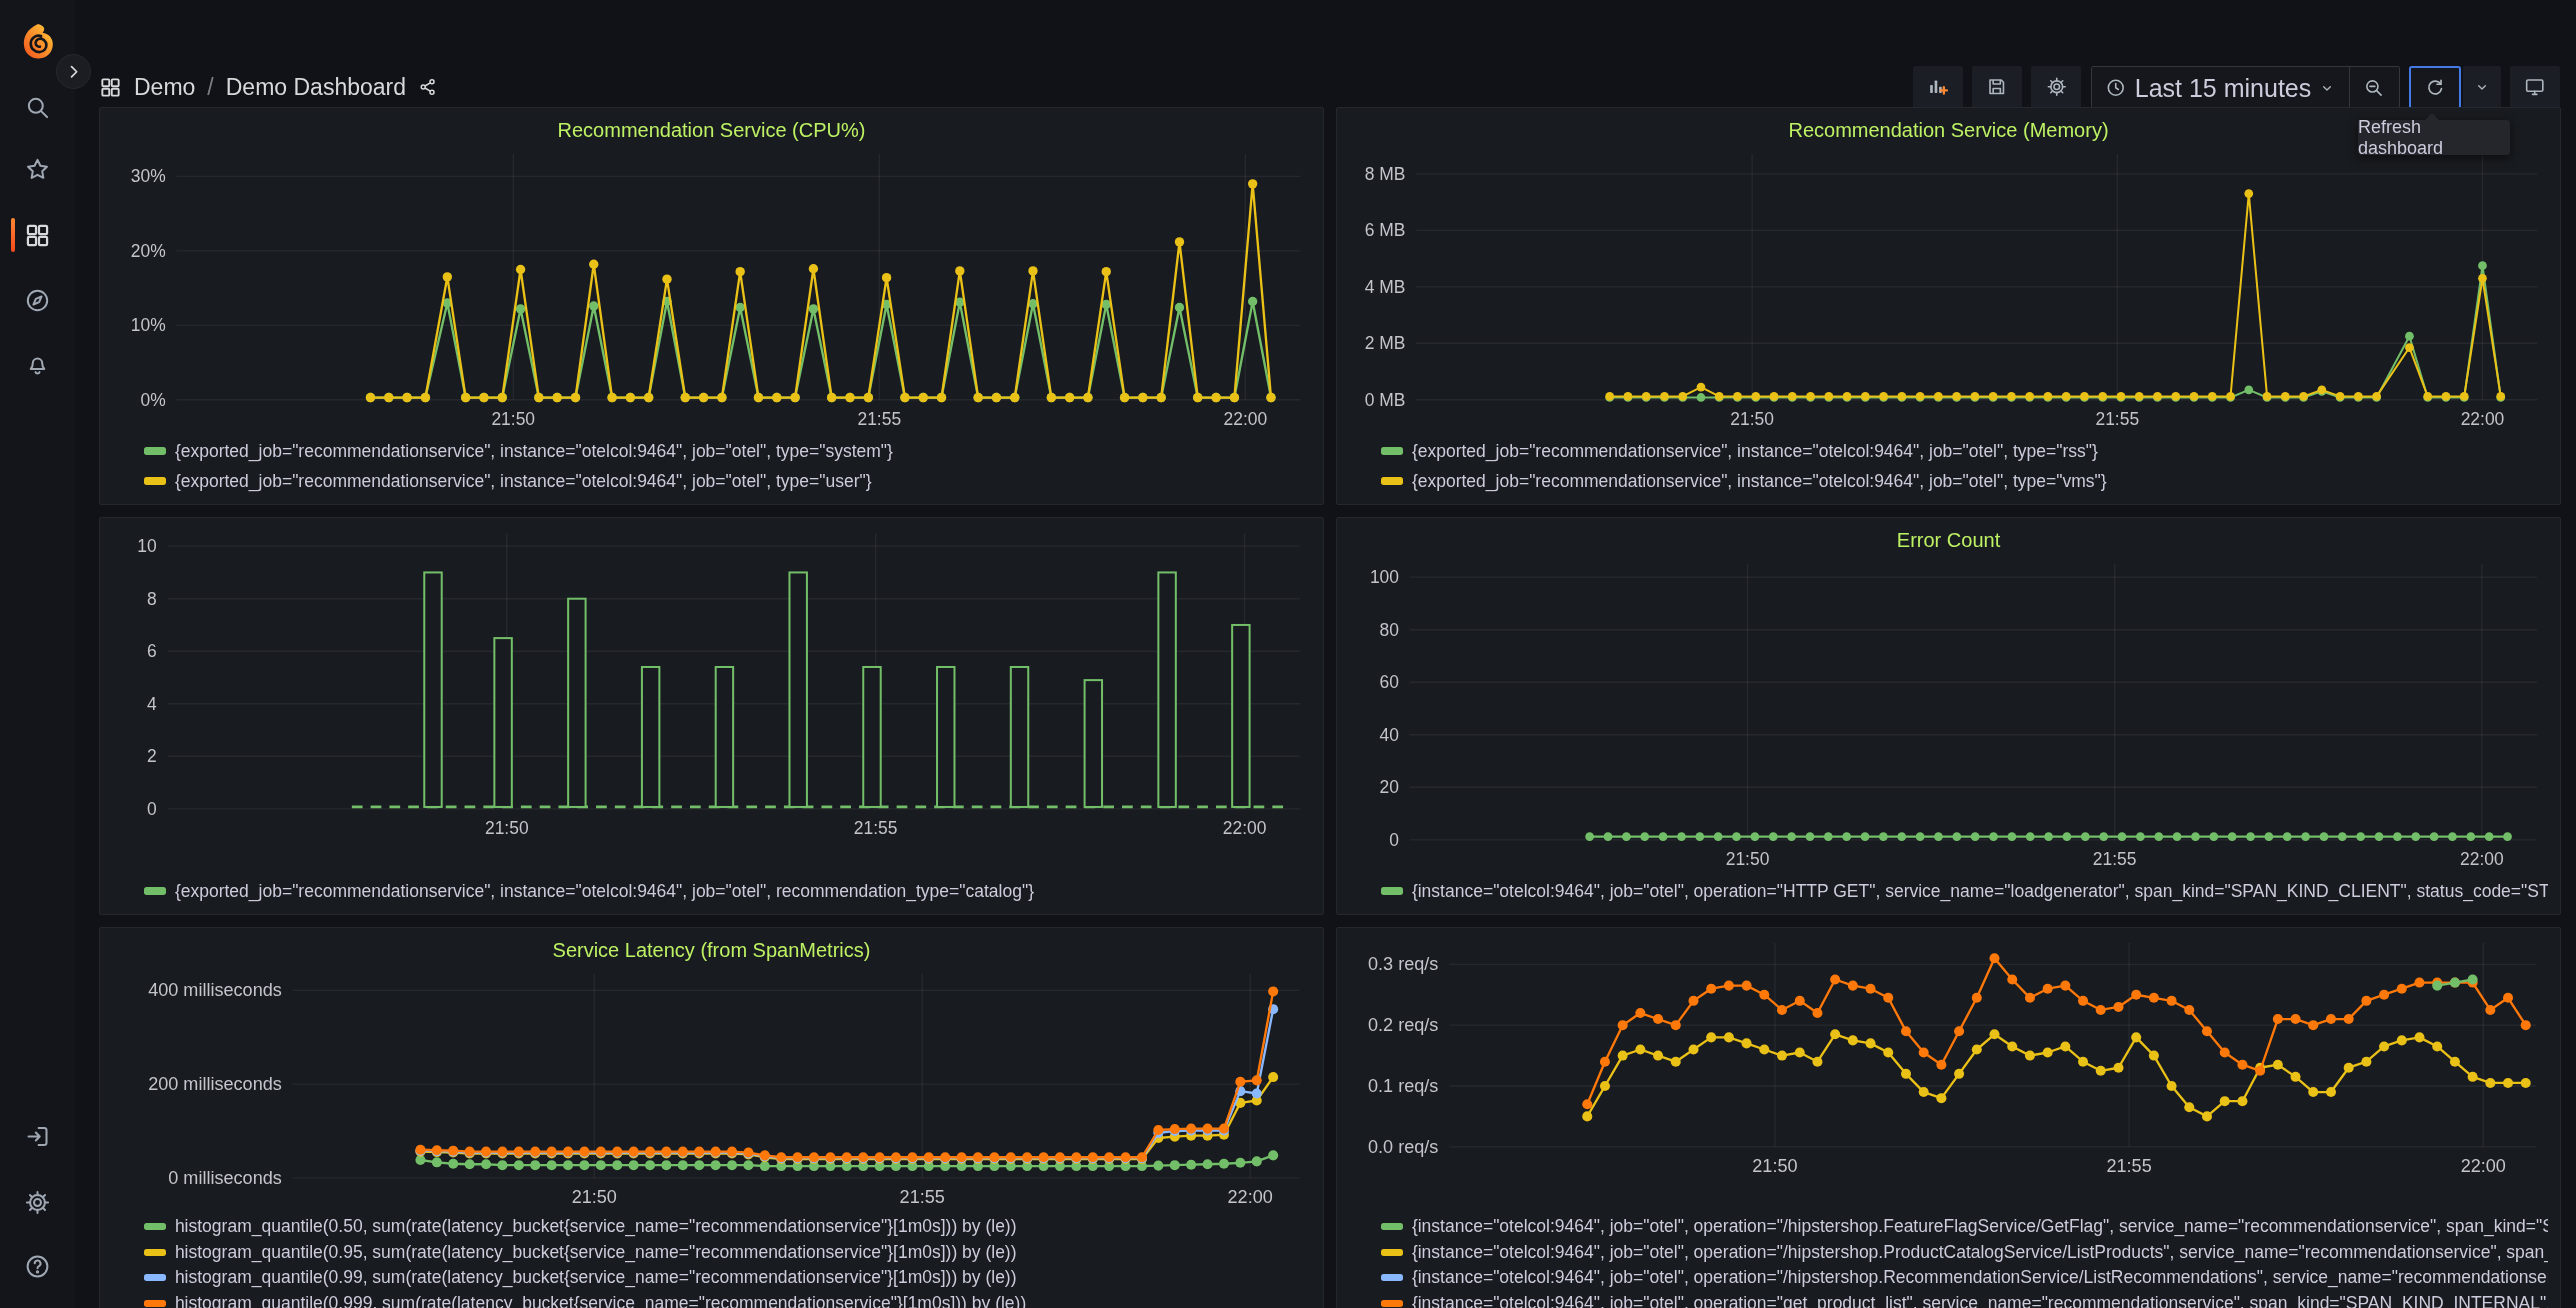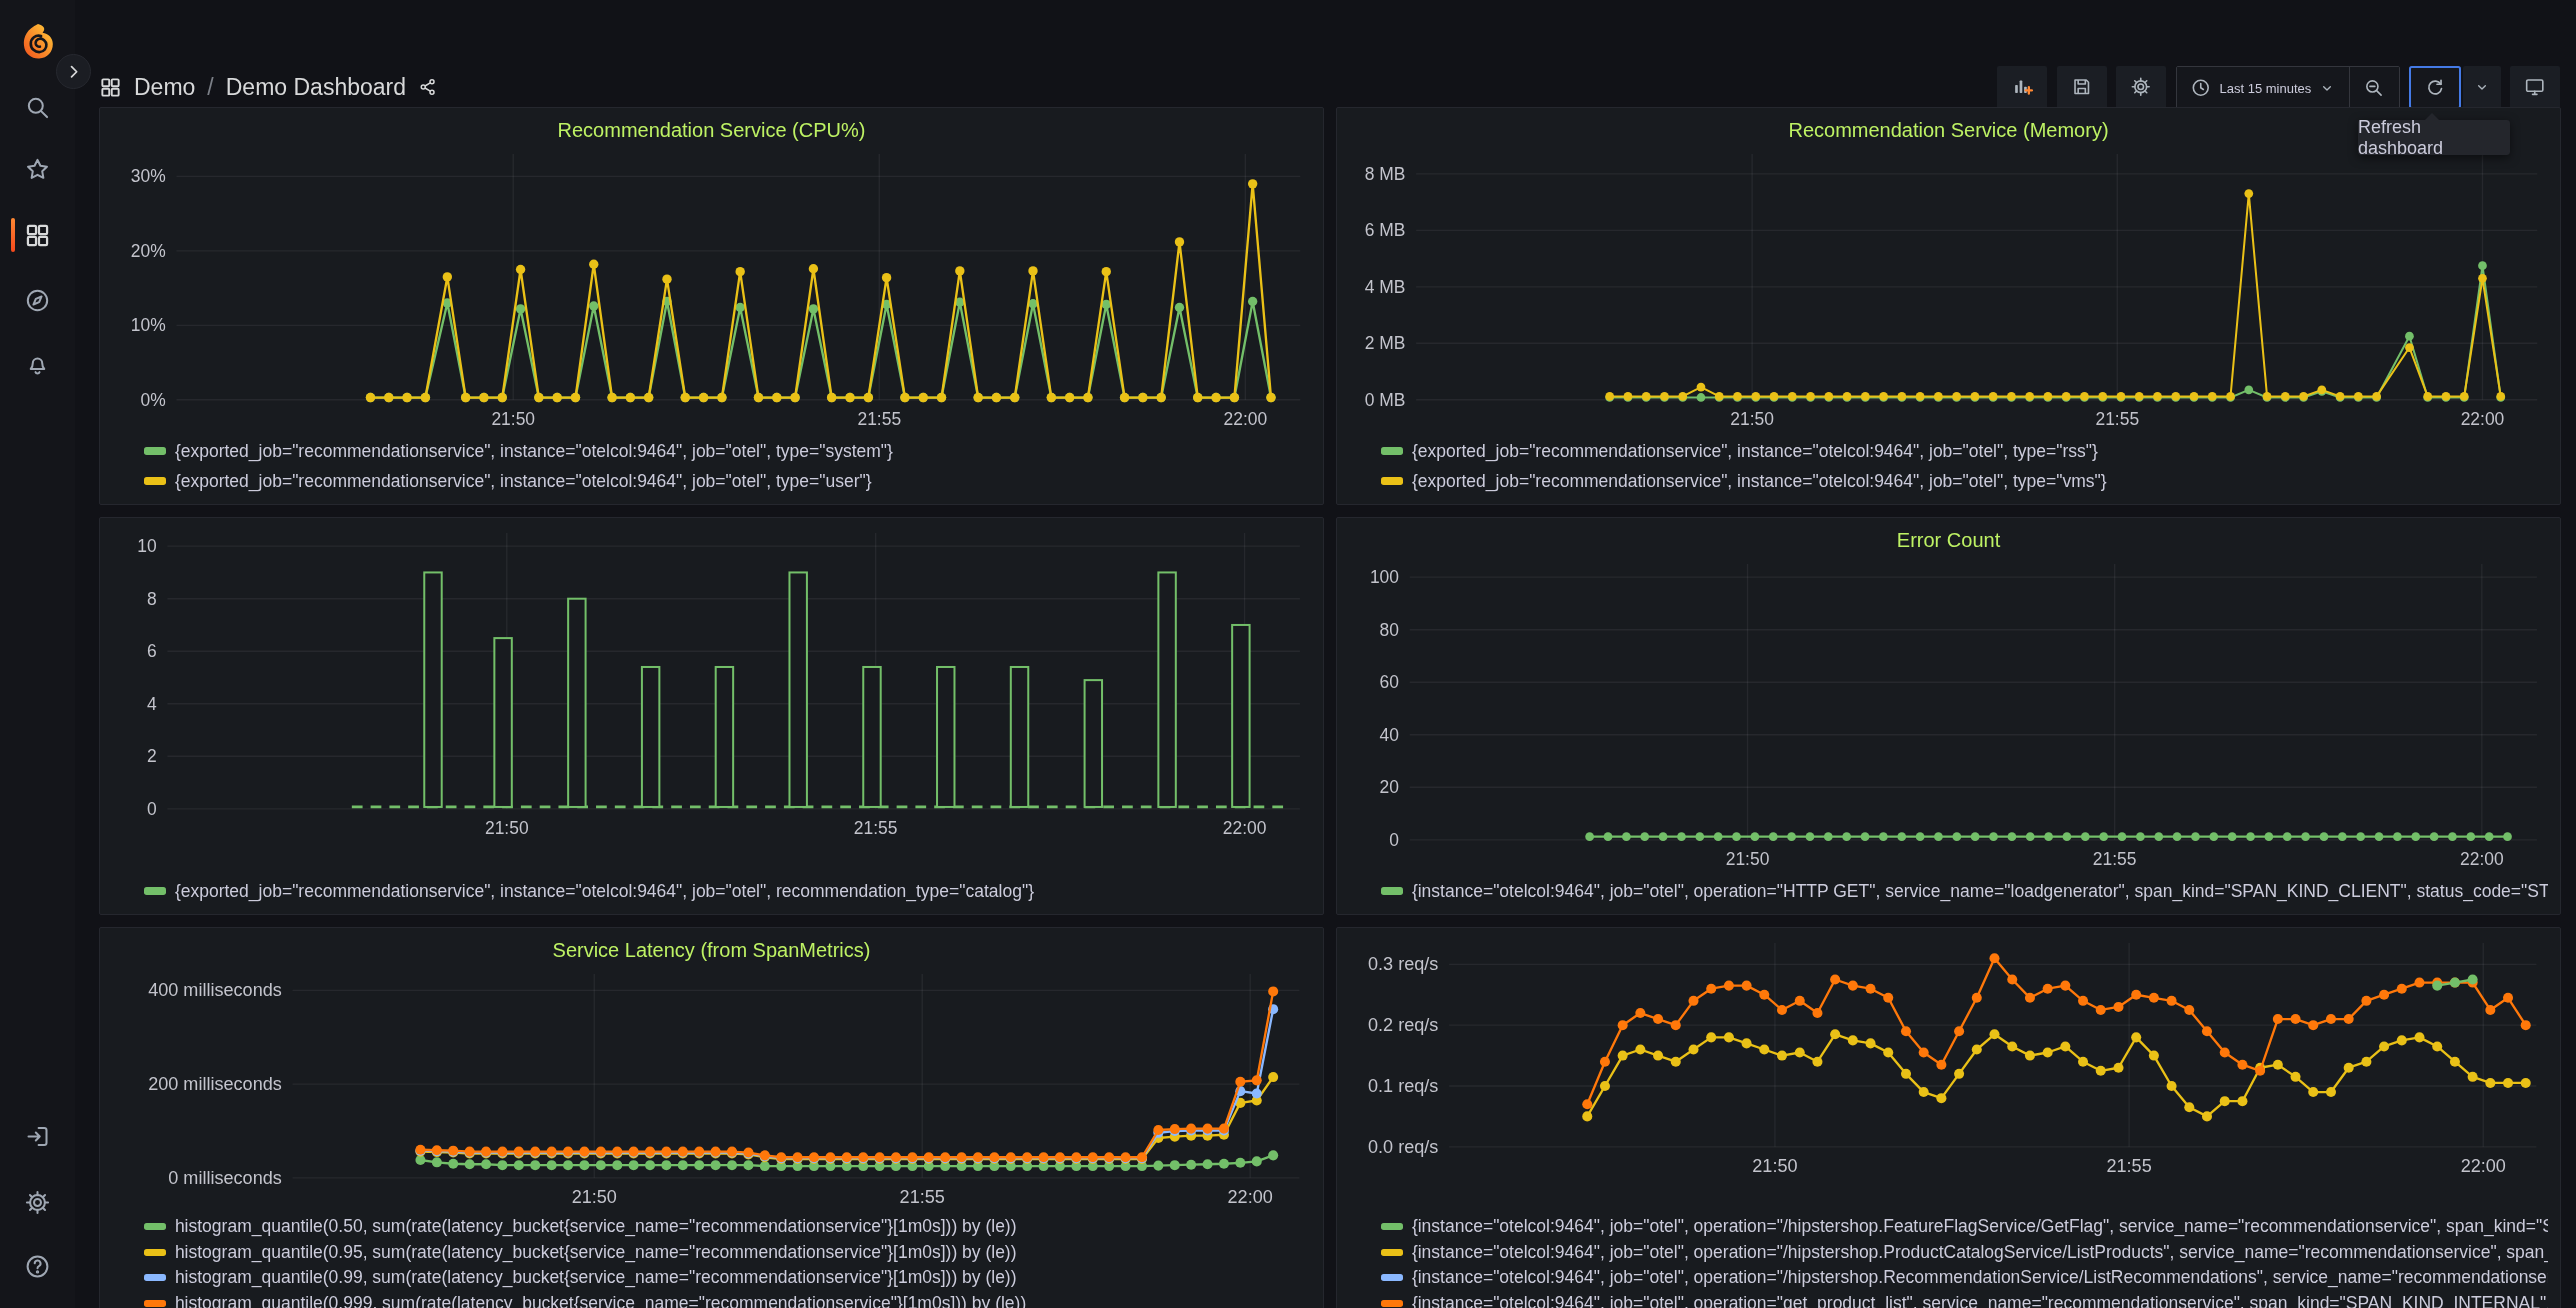--- a/index.html
+++ b/index.html
@@ -27,21 +27,21 @@
   .bc-sep { font-size:23px; color:#7b7f87; }
   .share-icon { width:20px; height:20px; color:#d8d9da; cursor:pointer; }
 
   .toolbar { position:absolute; right:16px; top:19.5px; height:43px; display:flex; align-items:center; gap:9.4px; }
   .tb-btn { height:43px; min-width:50px; padding:0 13.4px; background:#1b1e24; border:none; border-radius:2px;
     color:#adb5bd; display:flex; align-items:center; justify-content:center; gap:8px; cursor:pointer; }
   .tb-btn svg { width:21.5px; height:21.5px; }
   .tb-group { display:flex; height:43px; border:0.7px solid #34363d; border-radius:2px; overflow:hidden; }
   .tb-group .tb-btn { background:#15171c; border-radius:0; }
   .tb-group .tb-btn + .tb-btn { border-left:0.7px solid #34363d; }
-  .time-label { font-size:13px; color:#ccccdc; white-space:nowrap; }
+  .time-label { font-size:25px; color:#ccccdc; white-space:nowrap; }
   .refresh-split { display:flex; height:43px; }
   .refresh-btn { border:2px solid #447ae6; border-radius:2.7px; background:#15171c; }
   .refresh-caret { min-width:38px; padding:0 6.7px; margin-left:1.3px; background:#1b1e24; }
 
   .tooltip { position:absolute; top:74px; right:66px; width:152px; height:35px; background:#24262c;
     border-radius:3.4px; display:flex; align-items:center; justify-content:center;
     font-size:18px; color:#ccccdc; box-shadow:0 2.7px 9.4px rgba(0,0,0,.5); z-index:9; }
   .tooltip::before { content:""; position:absolute; top:-7.4px; left:66px; border-left:8px solid transparent;
     border-right:8px solid transparent; border-bottom:8px solid #24262c; }
 

